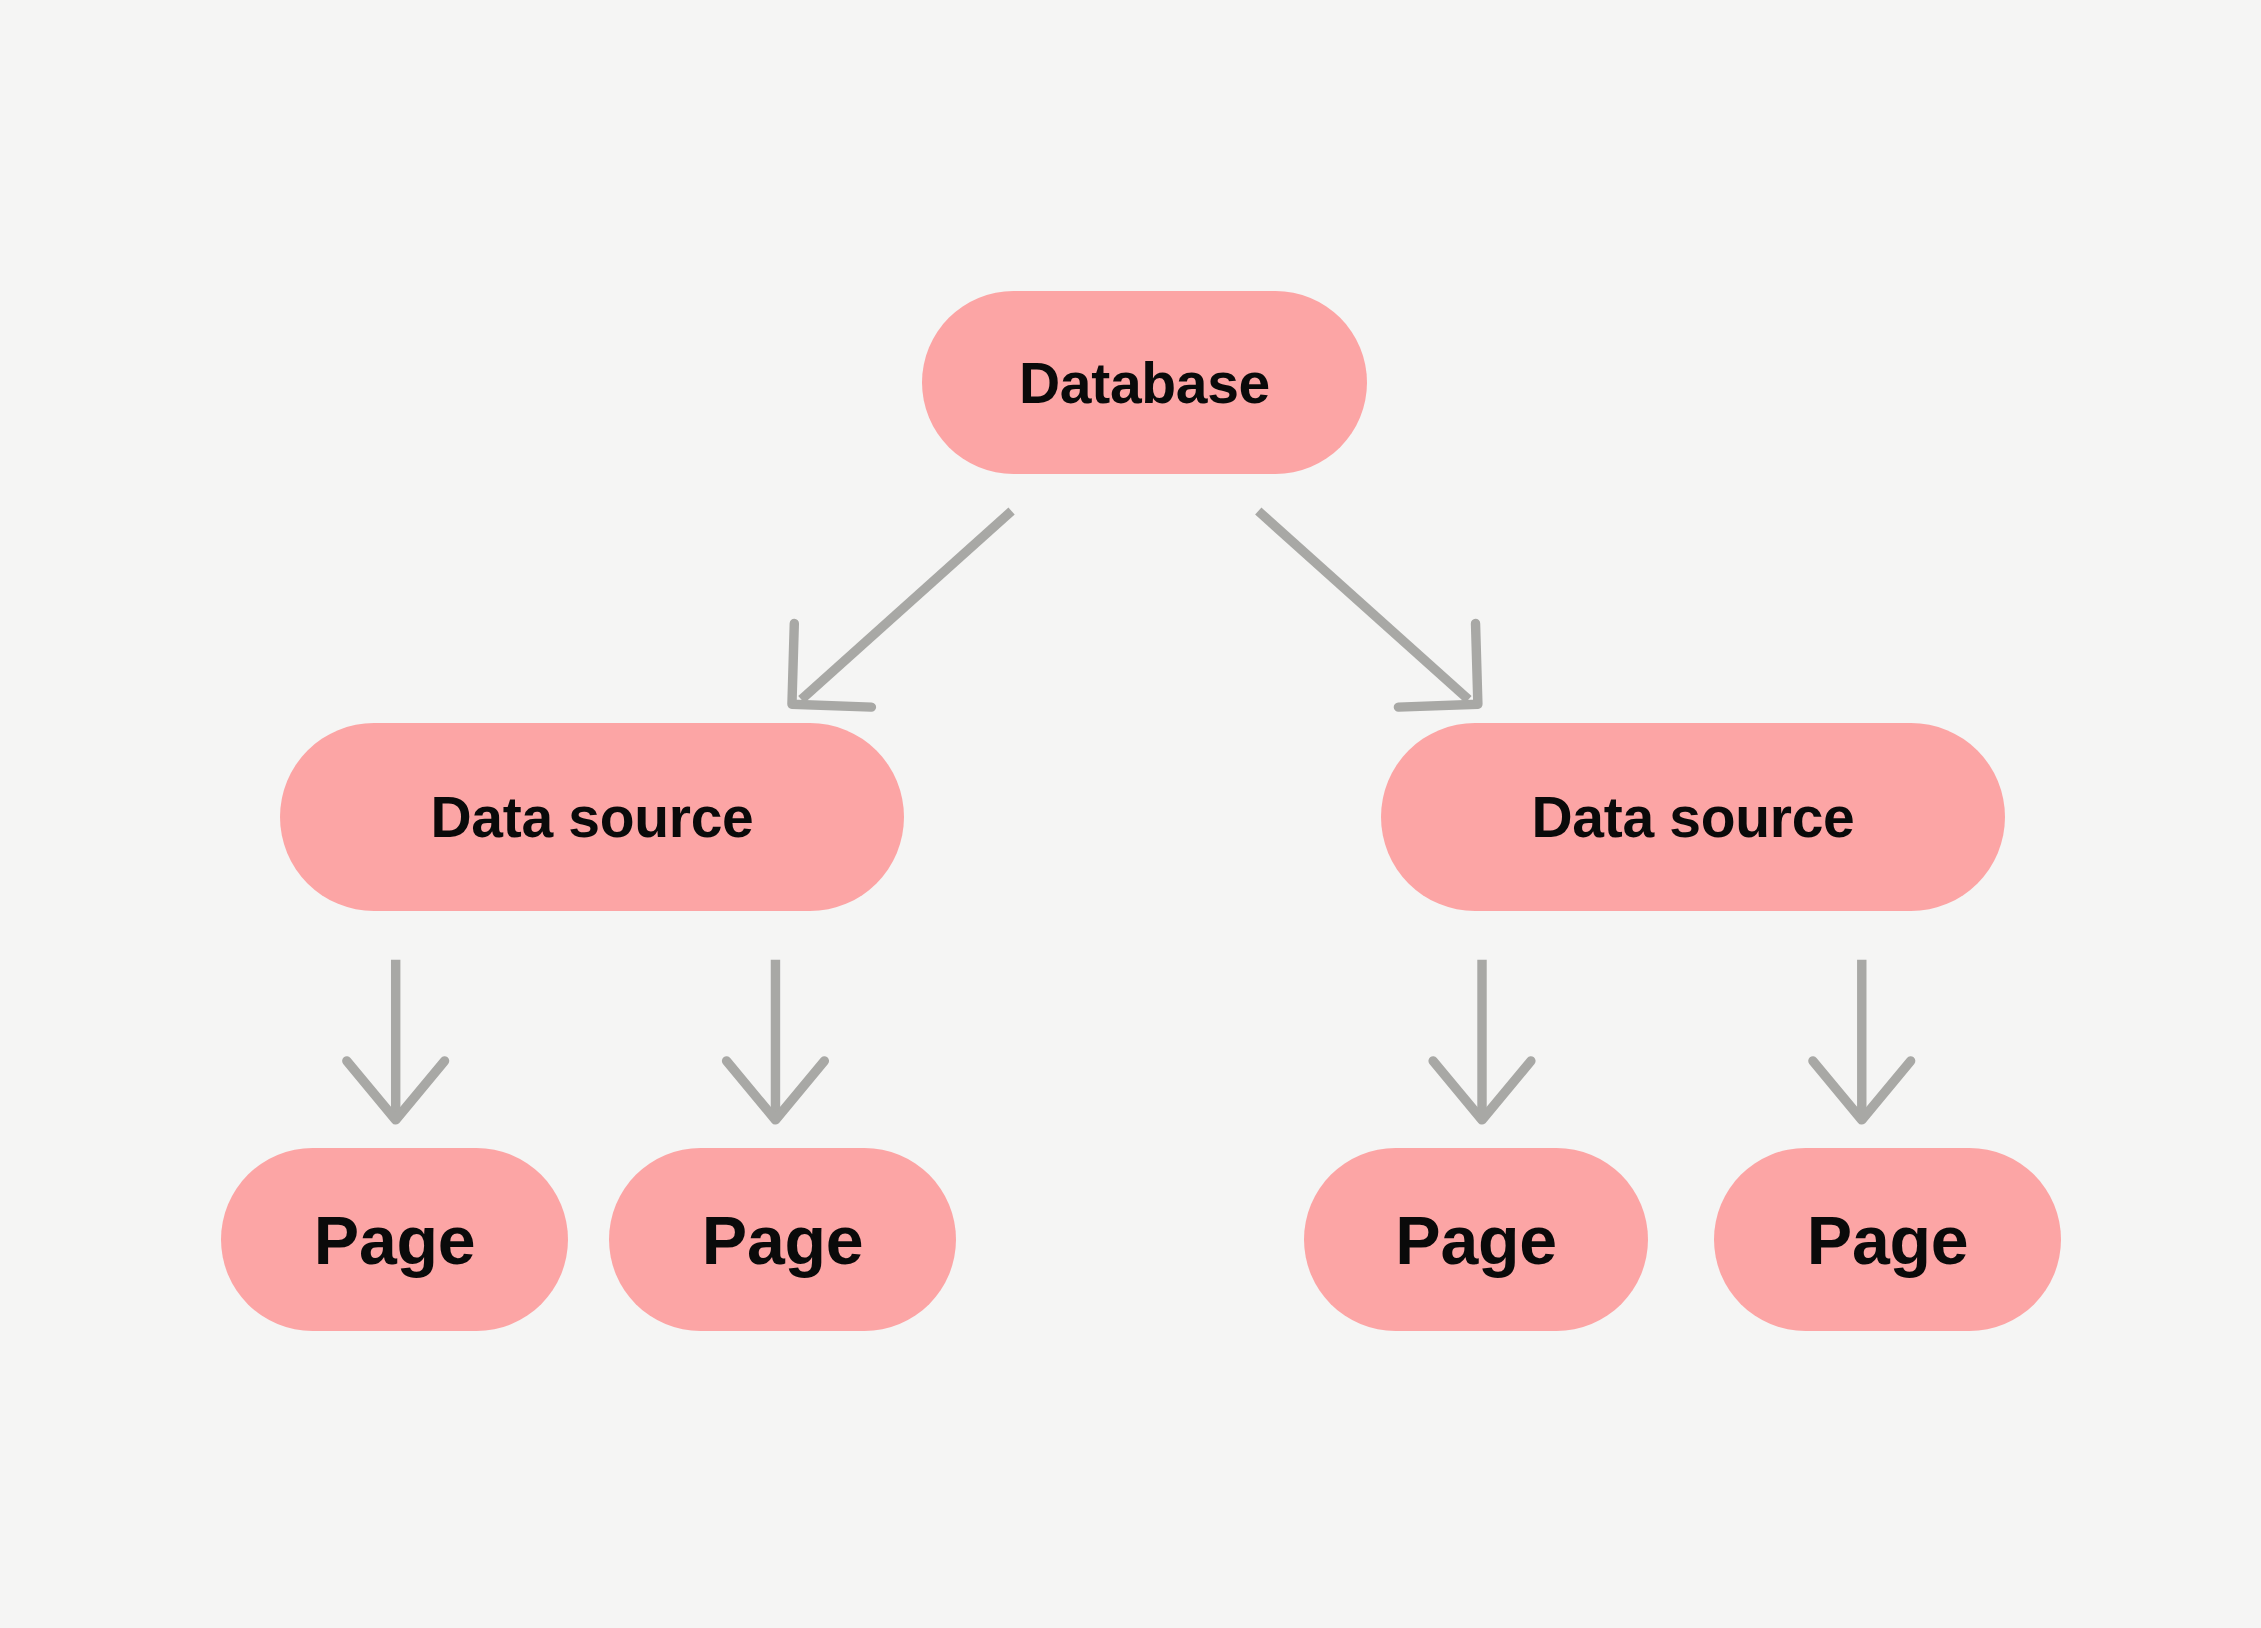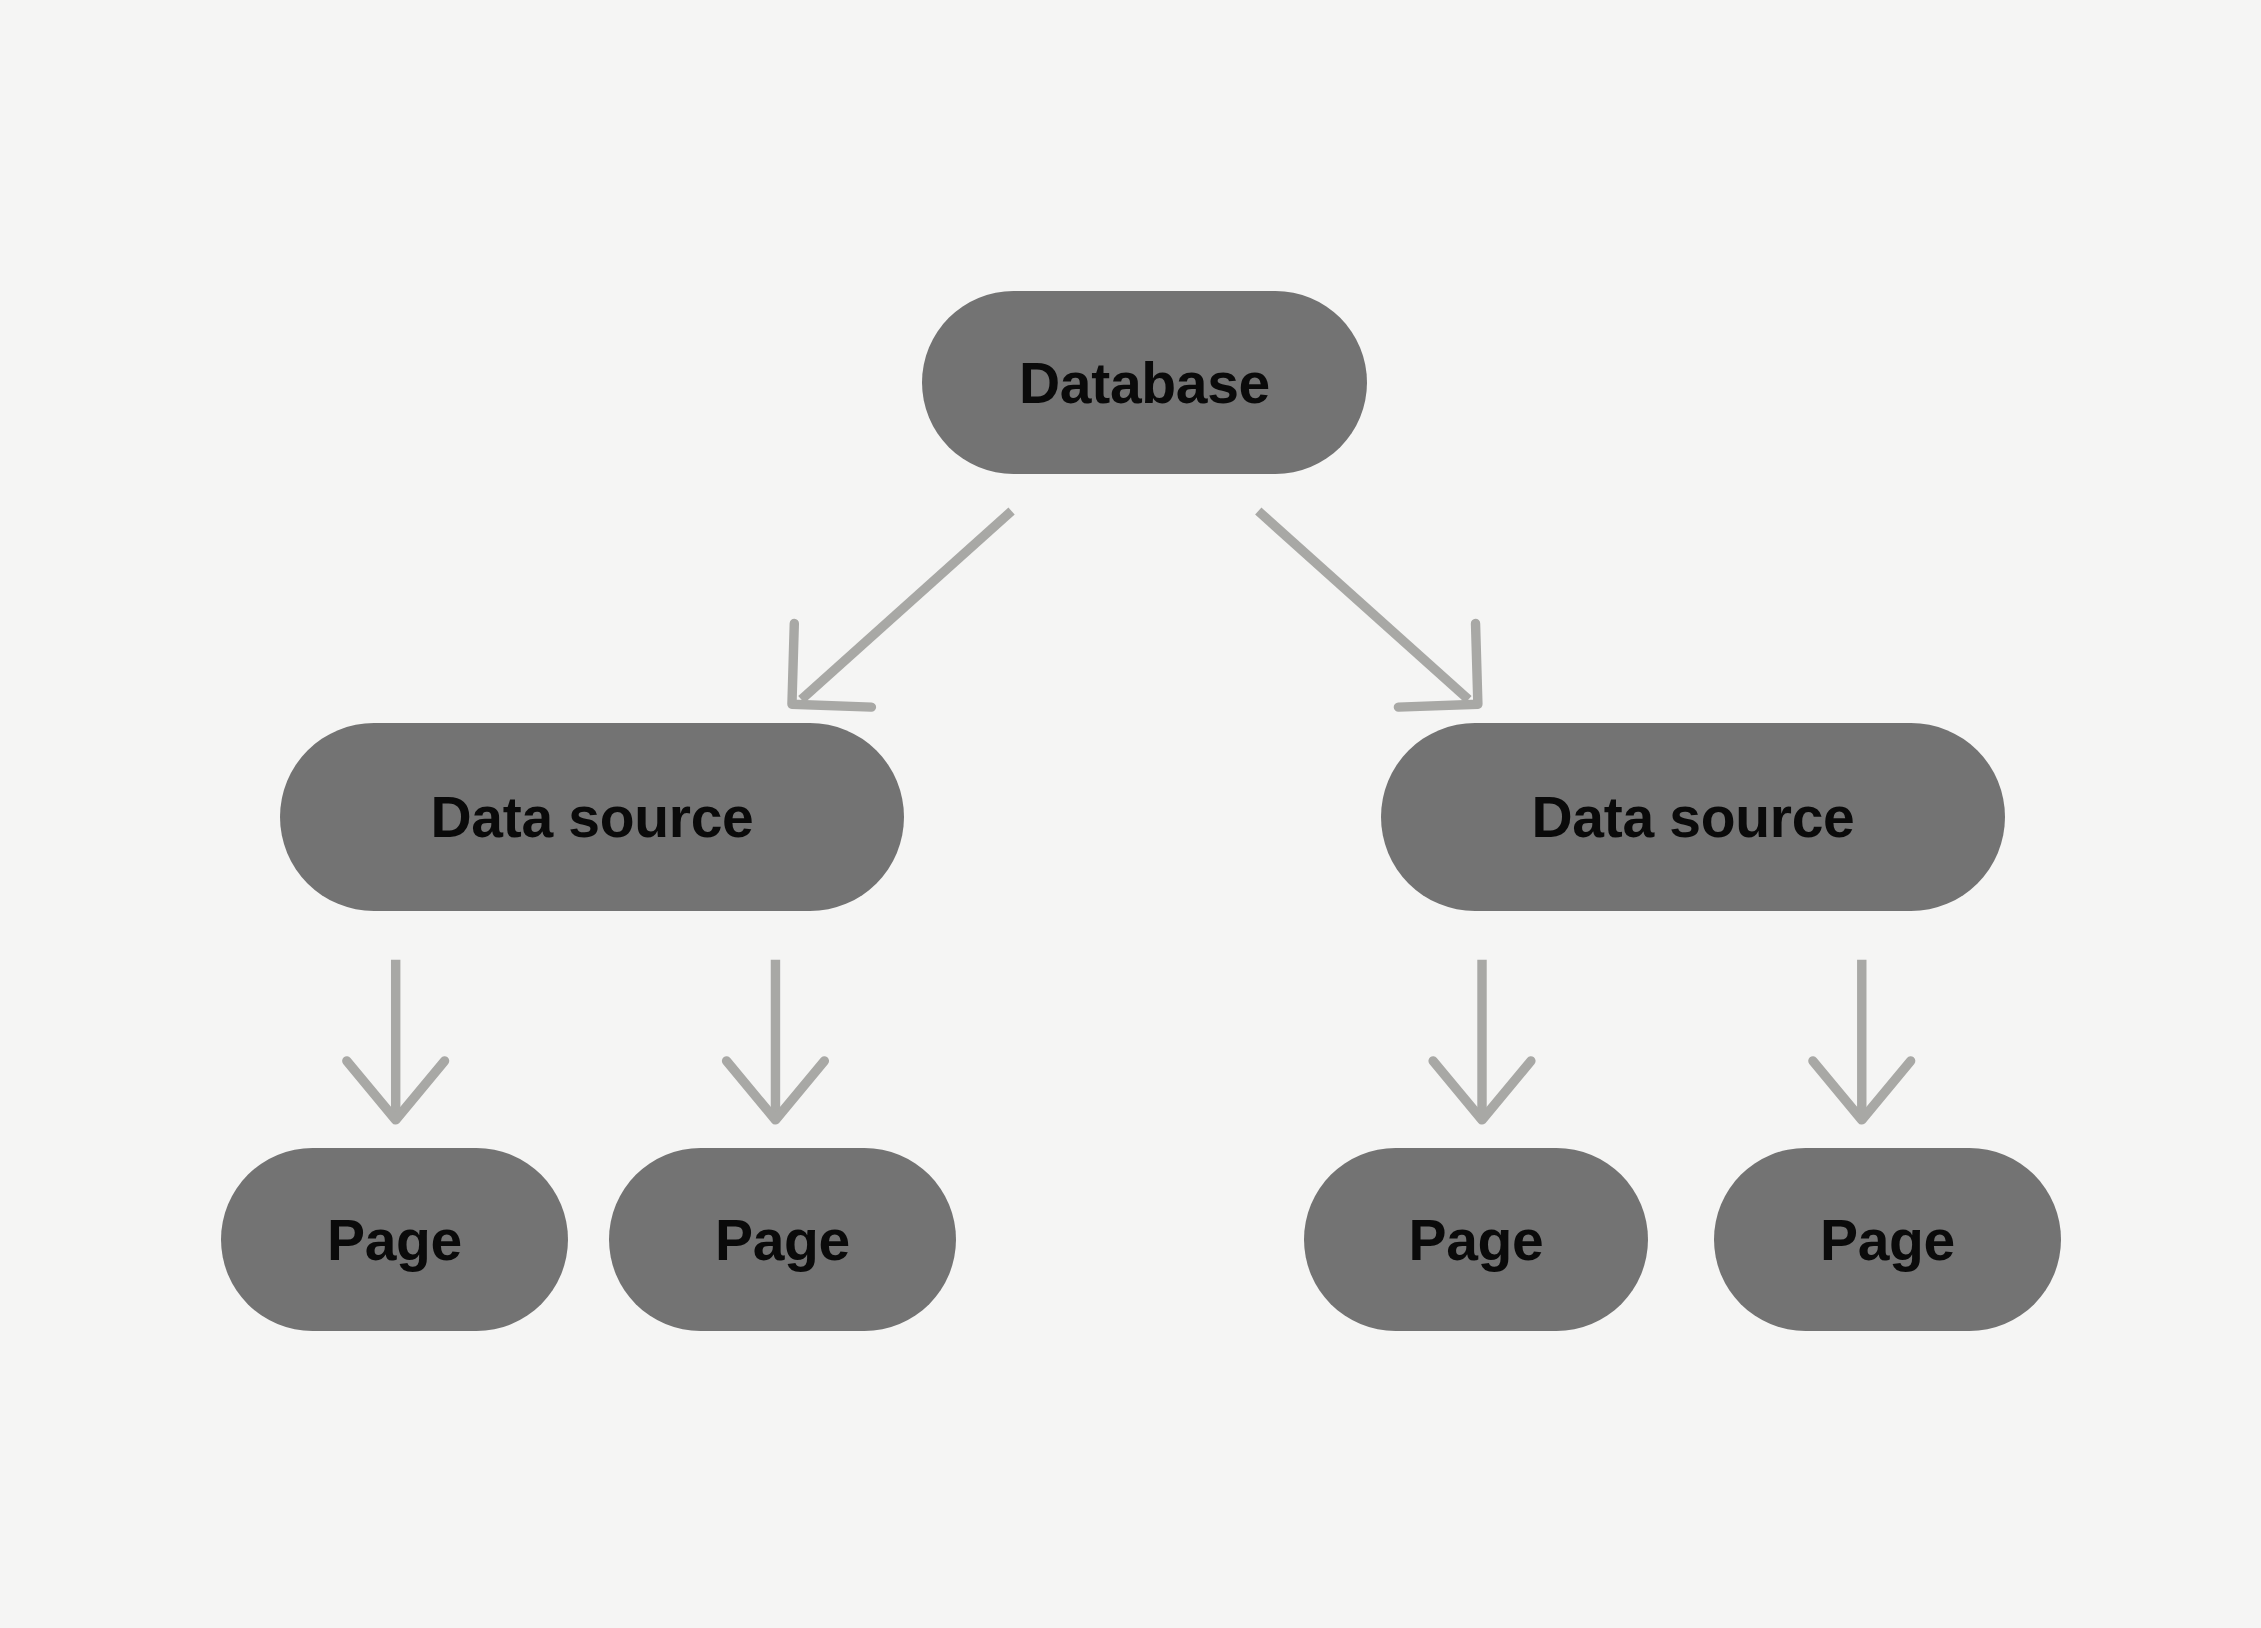--- a/index.html
+++ b/index.html
@@ -22,21 +22,21 @@
   #edges {
     position: absolute;
     left: 0;
     top: 0;
     width: 2261px;
     height: 1628px;
     pointer-events: none;
   }
   .node {
     position: absolute;
-    background: #737373;
+    background: #fca5a5;
     border-radius: 588px;
     display: flex;
     align-items: center;
     justify-content: center;
     box-sizing: border-box;
     color: #0a0a0a;
     font-weight: 700;
     letter-spacing: -0.3px;
     white-space: nowrap;
   }
@@ -52,21 +52,21 @@
     width: 624px;
     height: 188px;
     font-size: 57px;
   }
   .node-ds-left  { left: 280px; }
   .node-ds-right { left: 1381px; }
 
   .node-page {
     top: 1148px;
     height: 183px;
-    font-size: 57px;
+    font-size: 68px;
   }
   .page-1 { left: 221px;  width: 347px; }
   .page-2 { left: 609px; width: 347px; }
   .page-3 { left: 1304px; width: 344px; }
   .page-4 { left: 1714px; width: 347px; }
 </style>
 </head>
 <body>
 
 <div id="canvas">

